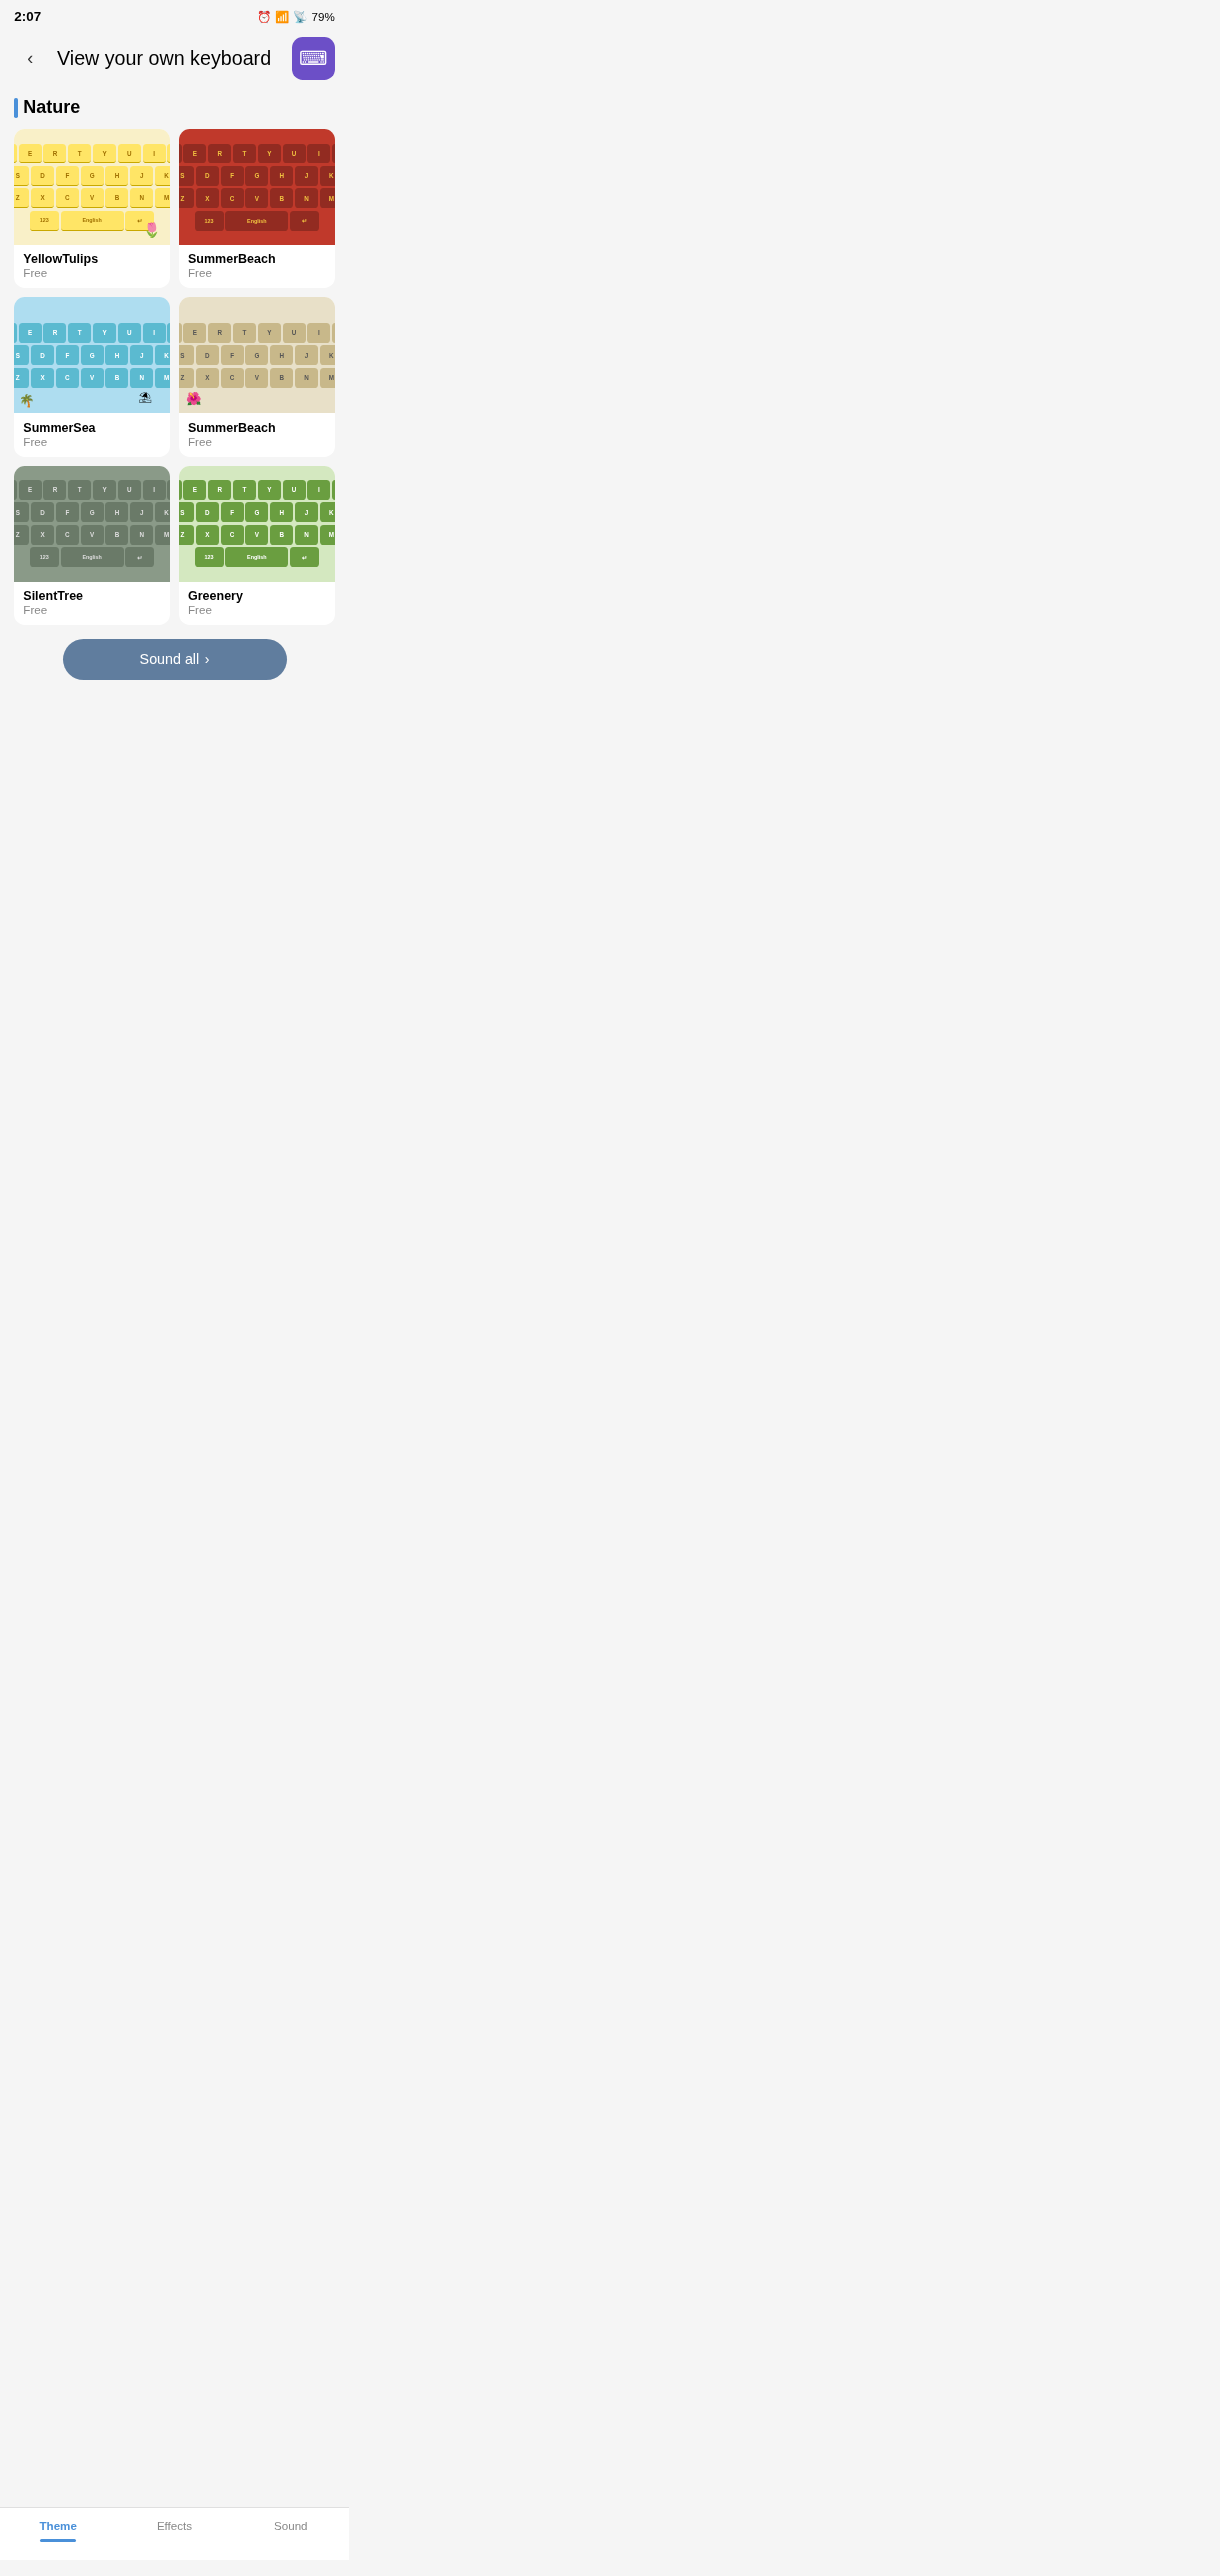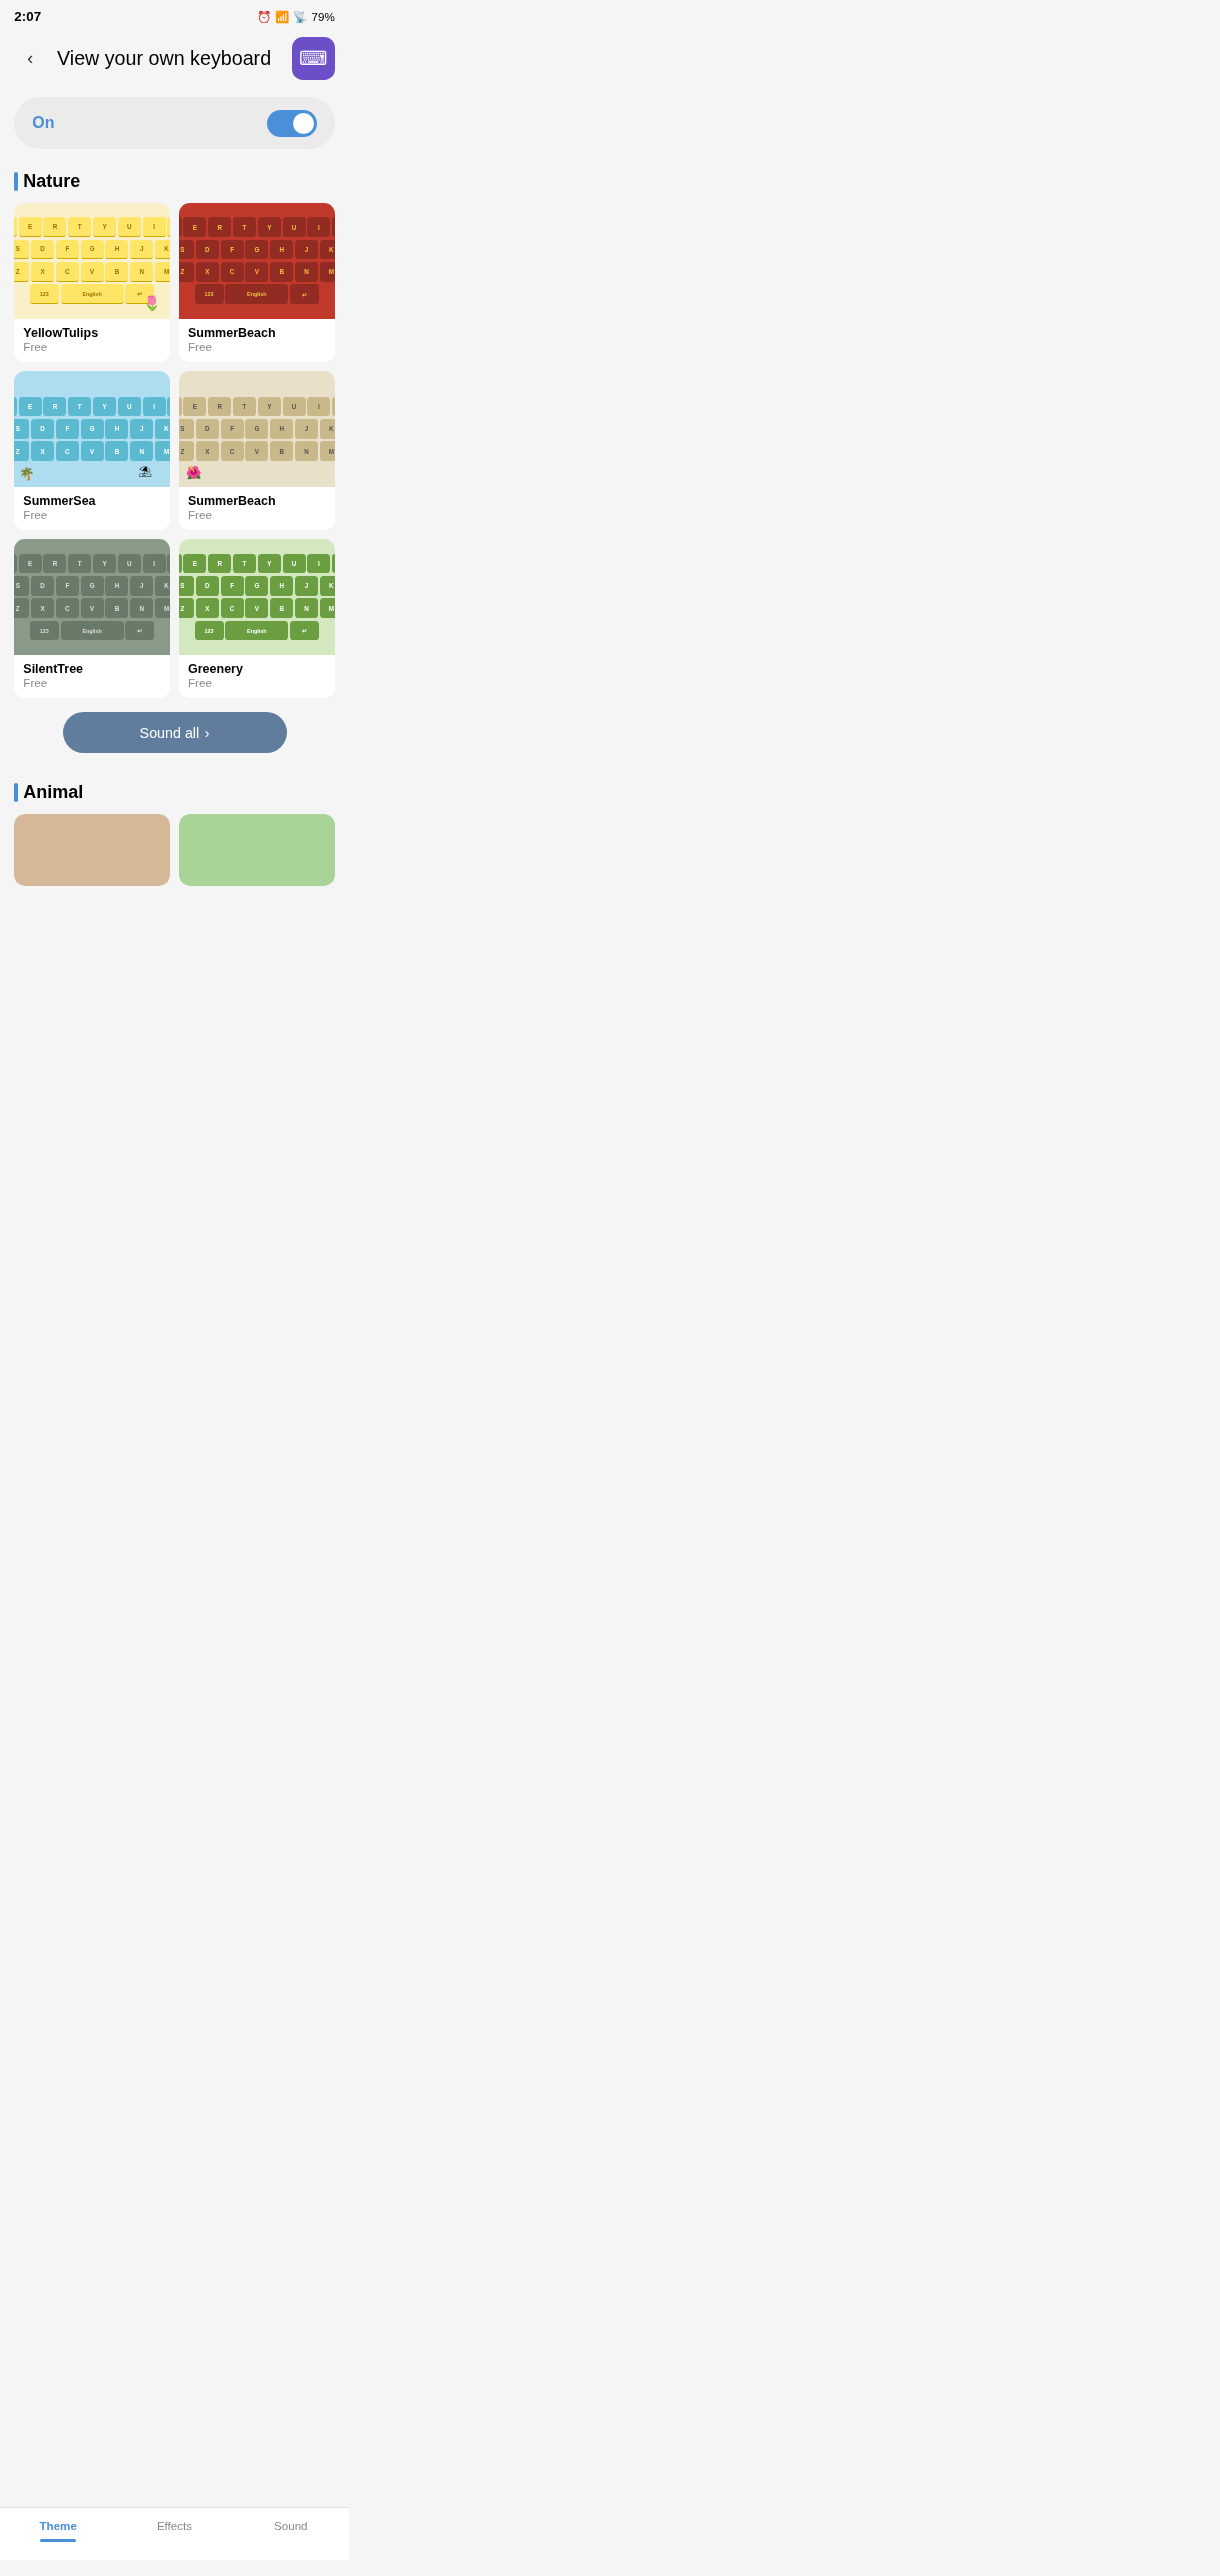--- a/index.html
+++ b/index.html
@@ -279,24 +279,20 @@
       <div class="back-btn">
         <span class="back-icon">‹</span>
       </div>
       <span class="page-title">View your own keyboard</span>
     </div>
     <div class="keyboard-btn">
       <span class="keyboard-icon">⌨</span>
     </div>
   </div>
 
-  <div class="toggle-row">
-    <span class="toggle-label">On</span>
-    <div class="toggle-switch"></div>
-  </div>
 
   <div class="section">
     <div class="section-title">
       <span class="section-accent"></span>
       <span>Nature</span>
     </div>
 
     <div class="theme-grid">
 
       <div class="theme-card">
@@ -596,35 +592,20 @@
     </div>
 
     <div style="display:flex;justify-content:center;margin-bottom:14.3px;">
       <div class="view-all-btn">
         <span>Sound all</span>
         <span>›</span>
       </div>
     </div>
   </div>
 
-  <div class="animal-section">
-    <div class="section-title">
-      <span class="section-accent"></span>
-      <span>Animal</span>
-    </div>
-
-    <div class="theme-grid">
-      <div class="theme-card" style="height:72px;overflow:hidden;">
-        <div style="width:100%;height:72px;background:#d4b898;border-radius:10.7px;"></div>
-      </div>
-      <div class="theme-card" style="height:72px;overflow:hidden;">
-        <div style="width:100%;height:72px;background:#a8d498;border-radius:10.7px;"></div>
-      </div>
-    </div>
-  </div>
 </div>
 
 <div class="bottom-nav">
   <div class="nav-item">
     <span class="nav-label active">Theme</span>
     <div class="nav-indicator"></div>
   </div>
   <div class="nav-item">
     <span class="nav-label">Effects</span>
   </div>

